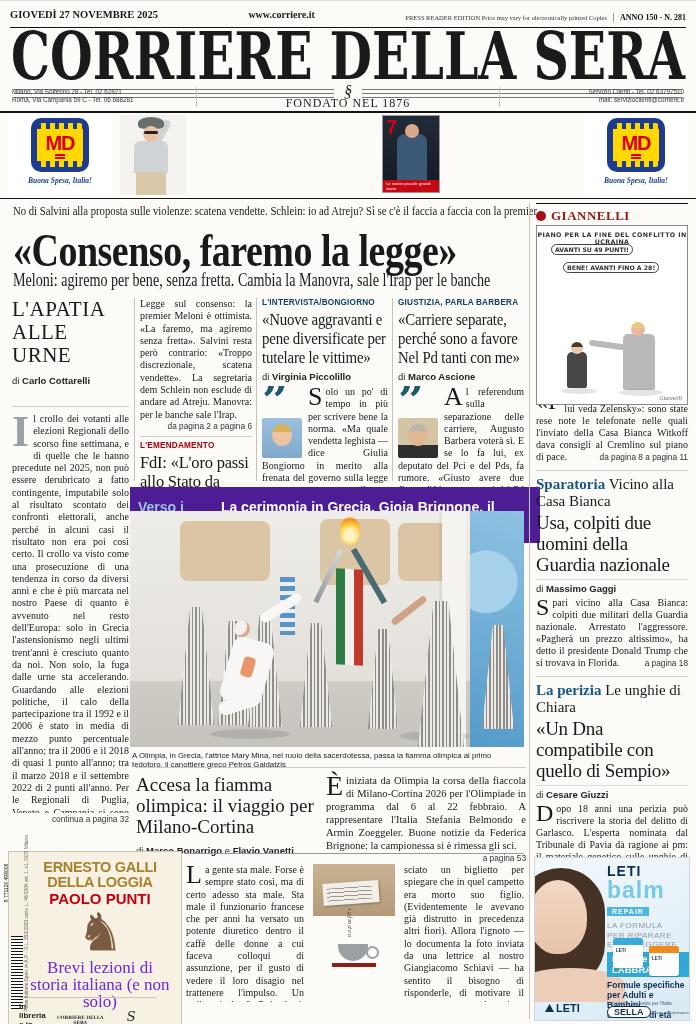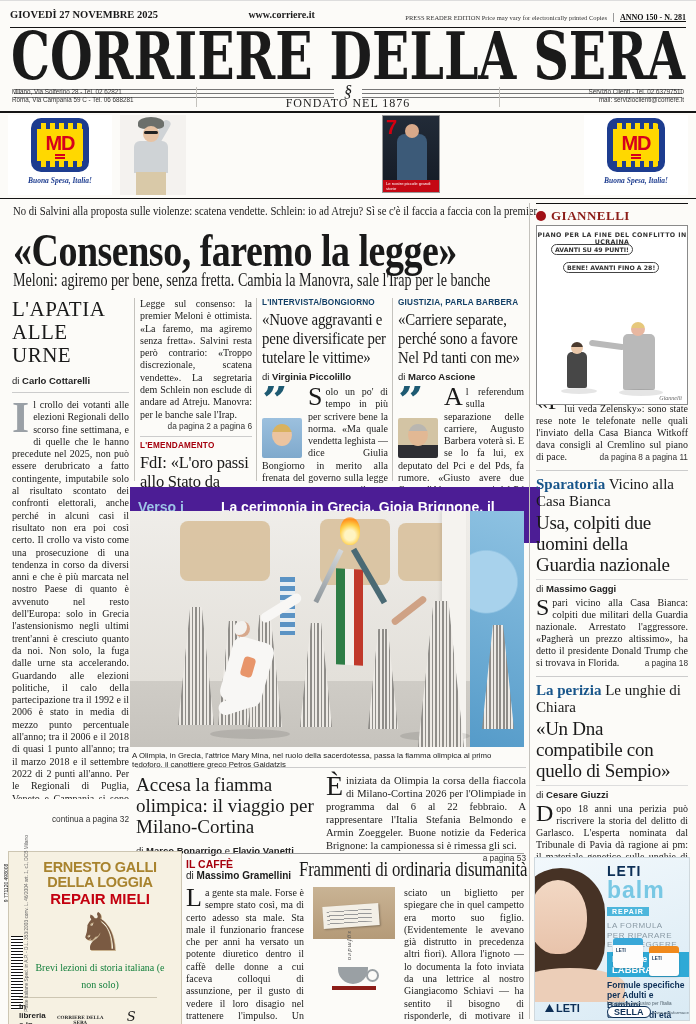--- a/index.html
+++ b/index.html
@@ -10,21 +10,21 @@
   .abs{position:absolute;}
   .rule{position:absolute;background:#151515;}
   .grule{position:absolute;background:#c4c2bd;}
   .cond90{transform:scaleX(.9);transform-origin:0 0;width:111%;}
   .just{text-align:justify;}
   
   .topbar{top:8px;left:10px;right:10px;height:16px;display:flex;justify-content:space-between;
           font-size:10.5px;font-weight:bold;}
   .topbar .mid{font-size:10px;font-weight:bold;}
   .topbar .right{font-size:6.5px;font-weight:normal;color:#333;display:flex;gap:6px;align-items:center;}
-  .topbar .issue{font-size:8px;font-weight:bold;color:#111;border-left:1px solid #999;padding-left:6px;text-decoration:underline;}
+  .topbar .issue{font-size:8px;font-weight:bold;color:#111;border-left:1px solid #999;padding-left:6px;}
   .masthead{top:27px;left:0;right:0;text-align:center;font-family:"DejaVu Serif","Liberation Serif",serif;
             font-weight:bold;font-size:49px;letter-spacing:0px;transform:scaleY(1.32);transform-origin:center 30px;
             white-space:nowrap;}
   .decolines{top:88px;height:9px;background:repeating-linear-gradient(#777 0 1px,transparent 1px 4px);}
   .emblem{top:82px;left:334px;width:28px;height:22px;background:#fcfbf8;text-align:center;
           font-size:16px;font-style:italic;color:#222;}
   .addr{top:87px;font-size:6.3px;color:#333;line-height:8px;font-family:"Liberation Sans",sans-serif;}
   .founded{top:95px;left:0;right:0;text-align:center;font-size:12px;letter-spacing:1px;color:#222;}
   
   .mdbox{width:104px;height:80px;background:#fff;display:flex;flex-direction:column;align-items:center;}
@@ -107,21 +107,21 @@
   .cupwrap{position:relative;width:44px;height:56px;margin:6px auto 0;}
   .cup{position:absolute;left:6px;top:22px;width:30px;height:17px;background:#9aa0a4;border-radius:0 0 15px 15px;}
   .cuph{position:absolute;left:34px;top:24px;width:9px;height:9px;border:2.5px solid #9aa0a4;border-radius:50%;}
   .saucer{position:absolute;left:0;top:41px;width:44px;height:4px;background:#8c1d18;}
   .letters{position:absolute;left:14px;top:-14px;writing-mode:vertical-rl;font-style:italic;font-size:7px;color:#555;letter-spacing:1px;}
   
   .bookad{background:#f6f1e2;border:1px solid #cdc6b2;position:absolute;text-align:center;}
   .bk-a1{color:#a8832e;font-family:"Liberation Sans",sans-serif;font-weight:bold;font-size:14.5px;line-height:15px;letter-spacing:-.3px;}
   .bk-a2{color:#c3000f;font-family:"Liberation Sans",sans-serif;font-weight:bold;font-size:15px;}
   .bk-horse{font-size:52px;line-height:52px;color:#7a5a42;text-shadow:1px 1px 0 #c9b28e;}
-  .bk-title{font-size:10px;line-height:17px;color:#15803d;}
+  .bk-title{font-size:17px;line-height:17px;color:#6d28d9;}
   .bk-foot{position:absolute;left:10px;right:24px;bottom:6px;border-top:1px solid #cdc6b2;padding-top:4px;
      display:flex;justify-content:space-between;align-items:center;}
   .bk-note{font-family:"Liberation Sans",sans-serif;font-weight:bold;font-size:8px;text-align:left;line-height:9px;color:#222;}
   .bk-cds{font-family:"DejaVu Serif",serif;font-weight:bold;font-size:4.5px;color:#333;}
   .bk-sf{font-family:"Liberation Sans",sans-serif;font-size:6.5px;letter-spacing:1.5px;font-weight:bold;color:#222;}
   .bk-sfmark{font-family:"DejaVu Serif",serif;font-size:13px;font-style:italic;}
   .barcode{position:absolute;left:2px;top:84px;width:12px;height:74px;
      background:repeating-linear-gradient(#111 0 1px,#fff 1px 3px);}
   .barnum{position:absolute;left:-22px;top:28px;transform:rotate(-90deg);transform-origin:center;font-family:"Liberation Sans",sans-serif;font-size:5px;color:#111;white-space:nowrap;}
   .edgetext{position:absolute;left:-62px;top:920px;transform:rotate(-90deg);transform-origin:center;
@@ -236,21 +236,21 @@
     </div>
   </div>
   <div class="rule" style="top:197px;left:0;right:0;height:1px;"></div>
 
   <div class="abs kicker" style="top:203px;left:13px;">No di Salvini alla proposta sulle violenze: scatena vendette. Schlein: io ad Atreju? Sì se c'è il faccia a faccia con la premier</div>
   <div class="abs h1" style="top:222px;left:13px;">«Consenso, faremo la legge»</div>
   <div class="abs deck" style="top:269px;left:13px;">Meloni: agiremo per bene, senza fretta. Cambia la Manovra, sale l'Irap per le banche</div>
 
   <div class="abs" style="top:297px;left:12px;width:117px;height:526px;">
     <div class="serif" style="font-size:21px;line-height:23px;letter-spacing:.5px;">L'APATIA ALLE URNE</div>
-    <div class="byline" style="margin:8px 0 6px;border-bottom:1px solid #ccc;padding-bottom:6px;">
+    <div class="byline" style="margin:8px 0 6px;border-bottom:1px solid #ccc;padding-bottom:20px;">
       <span>di</span>
       <b>Carlo Cottarelli</b>
     </div>
     <div class="body just" style="height:400px;overflow:hidden;">
       <span class="bigI">I</span><span>l crollo dei votanti alle elezioni Regionali dello scorso fine settimana, e di quelle che le hanno precedute nel 2025, non può essere derubricato a fatto contingente, imputabile solo al risultato scontato dei confronti elettorali, anche perché in alcuni casi il risultato non era poi così certo. Il crollo va visto come una prosecuzione di una tendenza in corso da diversi anni e che è più marcata nel nostro Paese di quanto è avvenuto nel resto dell'Europa: solo in Grecia l'astensionismo negli ultimi trent'anni è cresciuto quanto da noi. Non solo, la fuga dalle urne sta accelerando. Guardando alle elezioni politiche, il calo della partecipazione tra il 1992 e il 2006 è stato in media di mezzo punto percentuale all'anno; tra il 2006 e il 2018 di quasi 1 punto all'anno; tra il marzo 2018 e il settembre 2022 di 2 punti all'anno. Per le Regionali di Puglia, Veneto e Campania si sono persi, in media, 14 punti percentuali in cinque anni, quasi tre all'anno.</span>
       
     </div>
     <div class="pageref" style="position:absolute;bottom:0;right:0;">continua a pagina 32</div>
   </div>
   <div class="grule" style="top:297px;left:134px;width:1px;height:183px;"></div>
@@ -467,49 +467,39 @@
     <div class="leti-logo">LETI</div>
   </div>
 
   <div class="bookad" style="top:826px;left:8px;width:172px;height:192px;margin-top:24px;">
     <div class="barcode"></div>
     <div style="position:relative;">
       <div class="barnum">9 771120 498008</div>
     </div>
     <div style="padding:8px 8px 0 18px;">
       <div class="bk-a1">ERNESTO GALLI DELLA LOGGIA</div>
-      <div class="bk-a2">REPAIR MIELI</div>
+      <div class="bk-a2">PAOLO PUNTI</div>
       <div class="bk-horse">♞</div>
       <div class="bk-title">Brevi lezioni di storia italiana (e non solo)</div>
     </div>
     <div class="bk-foot">
       <div class="bk-note">
         <div>in libreria</div>
         <div>e in edicola</div>
       </div>
       <div class="bk-cds">CORRIERE DELLA SERA</div>
       <div style="text-align:center;">
         <div class="bk-sfmark">S</div>
         <div class="bk-sf">SOLFERINO</div>
       </div>
     </div>
   </div>
   <div class="edgetext">Poste Italiane Sped. in A.P. - D.L. 353/2003 conv. L. 46/2004 art. 1, c1, DCB Milano</div>
 
   <div class="abs" style="top:852px;left:186px;width:338px;border-top:1px solid #999;padding-top:4px;">
-    <div style="display:flex;gap:8px;align-items:flex-start;">
-      <div style="flex:none;">
-        <div class="caffelabel">IL CAFFÈ</div>
-        <div class="caffeby">
-          <span style="font-weight:normal;">di</span>
-          <b>Massimo Gramellini</b>
-        </div>
-      </div>
-      <div class="caffetitle">Frammenti di ordinaria disumanità</div>
-    </div>
     <div style="display:flex;gap:9px;margin-top:6px;height:138px;overflow:hidden;">
       <div class="body just" style="width:118px;flex:none;">
         <span class="dropcap">L</span><span>a gente sta male. Forse è sempre stato così, ma di certo adesso sta male. Sta male il funzionario francese che per anni ha versato un potente diuretico dentro il caffè delle donne a cui faceva colloqui di assunzione, per il gusto di vedere il loro disagio nel trattenere l'impulso. Un sadico isolato? Può darsi. Però sta male, malissimo, anche quel tizio di Siracusa del quale si conoscono solo le iniziali, S.G., che ha prelevato una cagnolina da un canile e l'ha legata ai binari della ferrovia per togliersi il fastidio di sopprimerla lui. Un altro sadico, un pazzo, un amorale? Può darsi. Però sta male, desolatamente male, anche il milanese ignoto la cui mano ha strappato il fiore di girasole che una madre aveva infilato nella rete di un campetto sportivo. La signora aveva la-</span>
       </div>
       <div style="width:82px;flex:none;">
         <div style="width:82px;height:52px;background:linear-gradient(#c9b394,#b49a78);position:relative;">
           <div style="position:absolute;left:10px;top:18px;width:56px;height:22px;background:#f3efe6;transform:rotate(-4deg);box-shadow:1px 1px 2px rgba(0,0,0,.3);
                       background-image:repeating-linear-gradient(#999 0 1px,transparent 1px 4px);background-size:80% 60%;background-position:4px 5px;background-repeat:no-repeat;"></div>
         </div>
         <div class="cupwrap">

